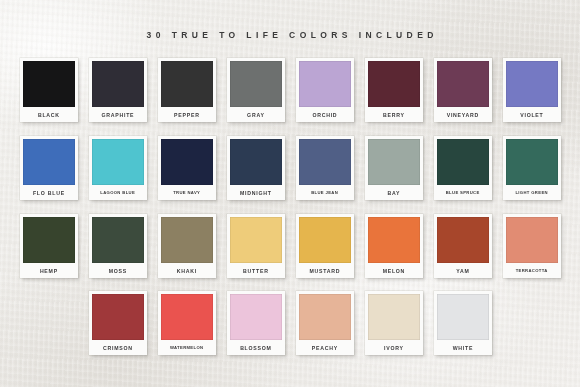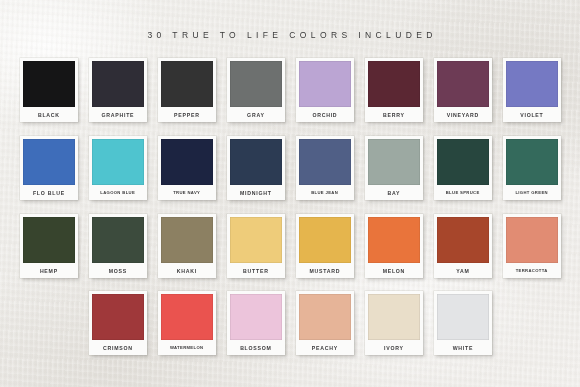--- a/index.html
+++ b/index.html
@@ -50,21 +50,21 @@
 
   #headline {
     position: absolute;
     top: 30px;
     left: 0;
     width: 580px;
     text-align: center;
     font-size: 8.5px;
     letter-spacing: 4.4px;
     color: #3b3b3b;
-    font-weight: 400;
+    font-weight: 700;
     text-indent: 4.4px;
     white-space: nowrap;
   }
 
   .row {
     position: absolute;
     display: flex;
     justify-content: center;
     gap: 11px;
     left: 0;

